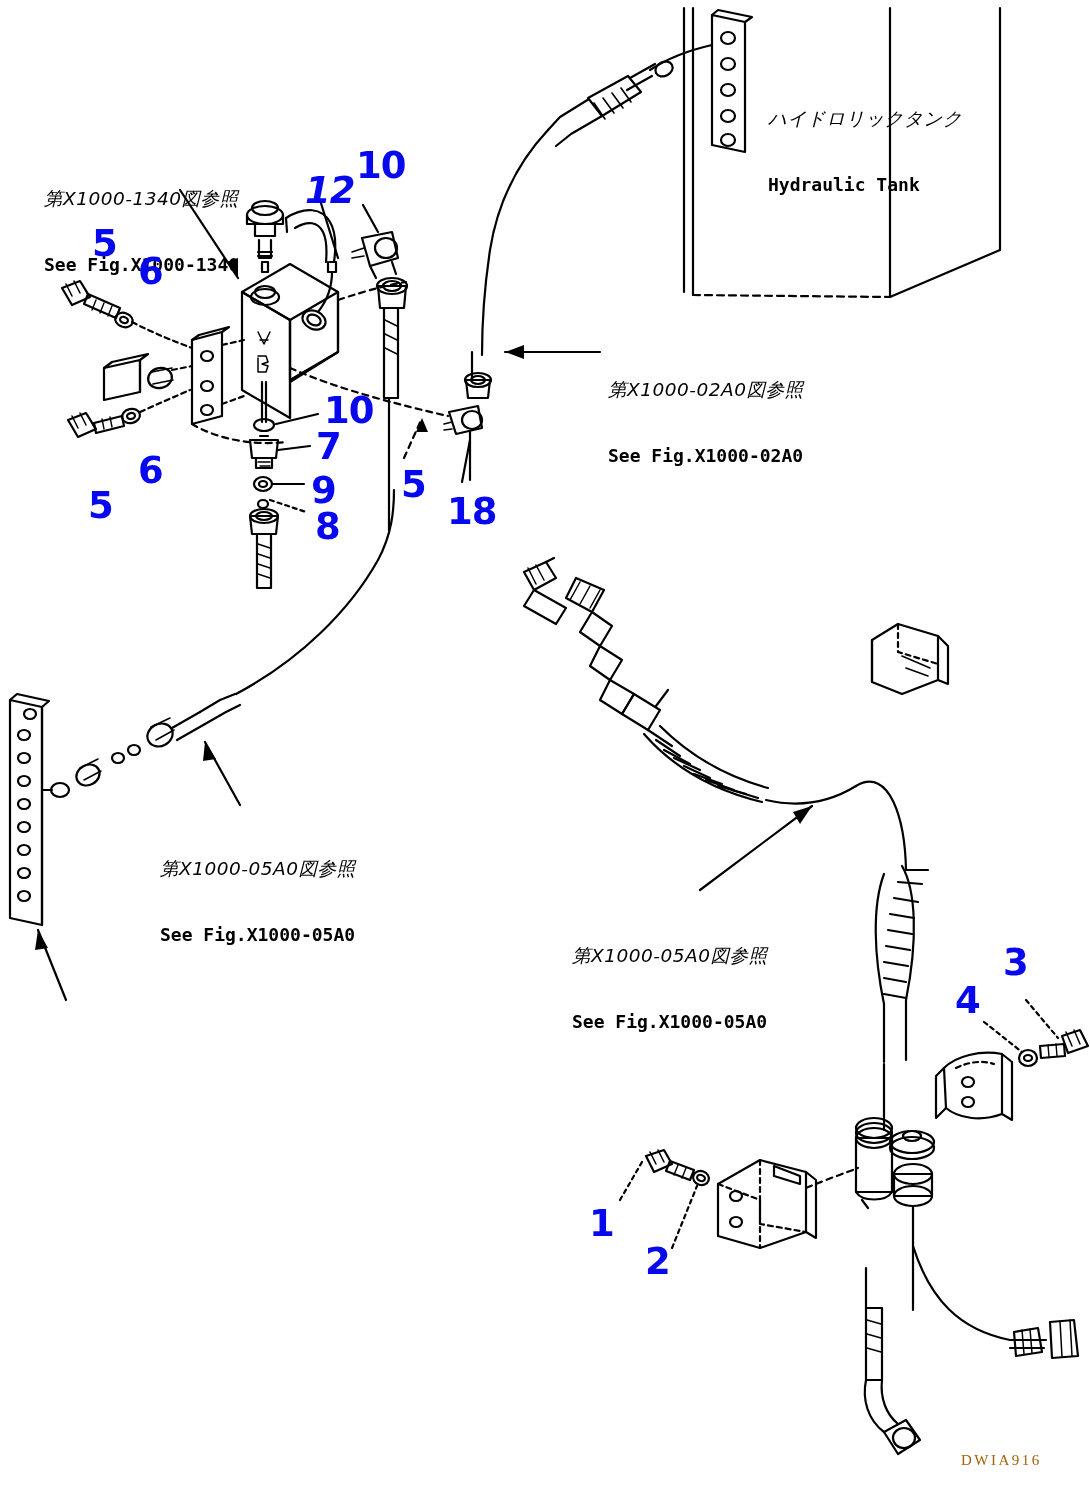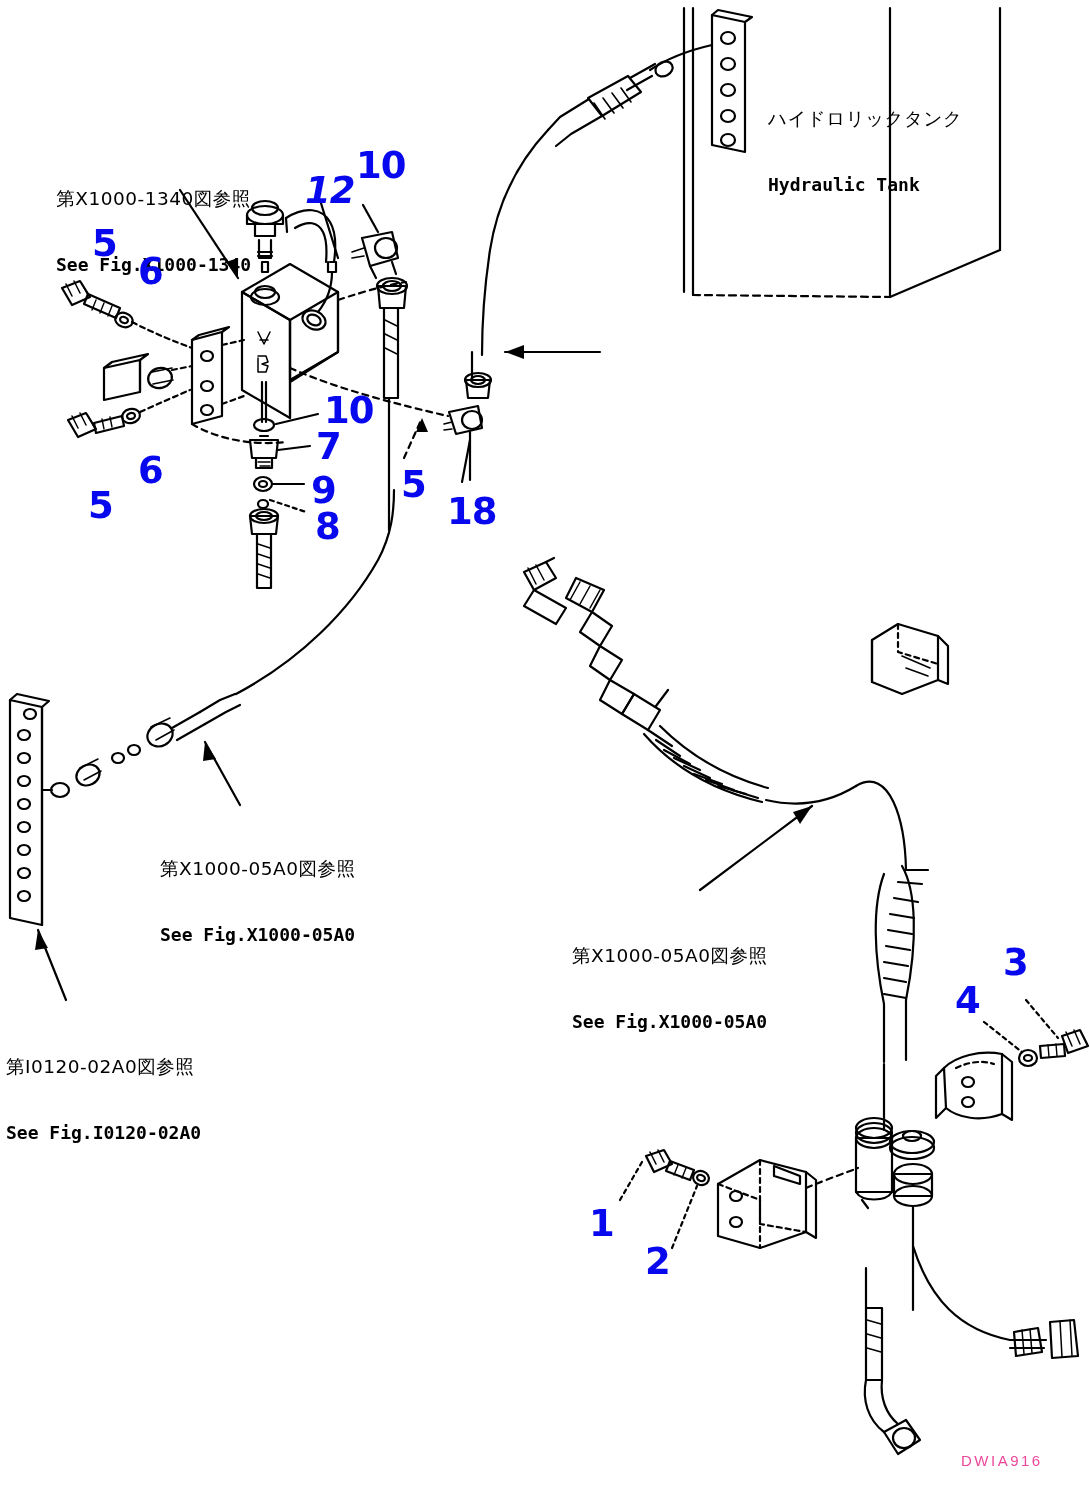--- a/index.html
+++ b/index.html
@@ -42,32 +42,33 @@
     font-size: 19px;
     line-height: 1.18;
     white-space: pre;
     letter-spacing: 0px;
   }
   .ref .jp {
     display: block;
     font-family: "DejaVu Sans", "Liberation Sans", sans-serif;
     font-size: 18.5px;
     letter-spacing: 0.5px;
+    font-style: italic;
   }
   .ref .en {
     display: block;
     font-family: "DejaVu Sans Mono", "Liberation Mono", monospace;
     font-size: 18px;
     letter-spacing: 0px;
     font-weight: bold;
   }
   .drawcode {
     position: absolute;
-    color: #ec4899;
-    font-family: Liberation Sans, sans-serif;
+    color: #a16207;
+    font-family: Liberation Serif, serif;
     font-size: 15px;
     letter-spacing: 2.5px;
     white-space: pre;
   }
 </style>
 </head>
 <body>
 
 <div id="sheet">
 
@@ -491,40 +492,40 @@
         <path d="M956,1068 C968,1062 982,1060 994,1064" stroke-dasharray="5 4"></path>
         <ellipse cx="968" cy="1082" rx="6" ry="5"></ellipse>
         <ellipse cx="968" cy="1102" rx="6" ry="5"></ellipse>
       </g>
 
       <path d="M884,1064 L884,1130"></path>
 
     </g>
   </svg>
 
-  <div class="ref" style="left:56px; top:143px;text-align:center;">
+  <div class="ref" style="left:44px; top:143px;">
     <span class="jp">第X1000-1340図参照</span>
     <span class="en">See Fig.X1000-1340</span>
   </div>
 
+  <div class="ref" style="left:608px; top:334px;">
+    <span class="jp">第X1000-02A0図参照</span>
+    <span class="en">See Fig.X1000-02A0</span>
+  </div>
 
   <div class="ref" style="left:160px; top:813px;">
     <span class="jp">第X1000-05A0図参照</span>
     <span class="en">See Fig.X1000-05A0</span>
   </div>
 
   <div class="ref" style="left:572px; top:900px;">
     <span class="jp">第X1000-05A0図参照</span>
     <span class="en">See Fig.X1000-05A0</span>
   </div>
 
-  <div class="ref" style="left:6px; top:1011px;">
-    <span class="jp">第I0120-02A0図参照</span>
-    <span class="en">See Fig.I0120-02A0</span>
-  </div>
 
   <div class="ref" style="left:768px; top:63px;">
     <span class="jp">ハイドロリックタンク</span>
     <span class="en">Hydraulic Tank</span>
   </div>
 
   <div class="callout" style="left:589px;  top:1205px;">1</div>
   <div class="callout" style="left:645px;  top:1243px;">2</div>
   <div class="callout" style="left:1003px; top:944px;">3</div>
   <div class="callout" style="left:955px;  top:982px;">4</div>

